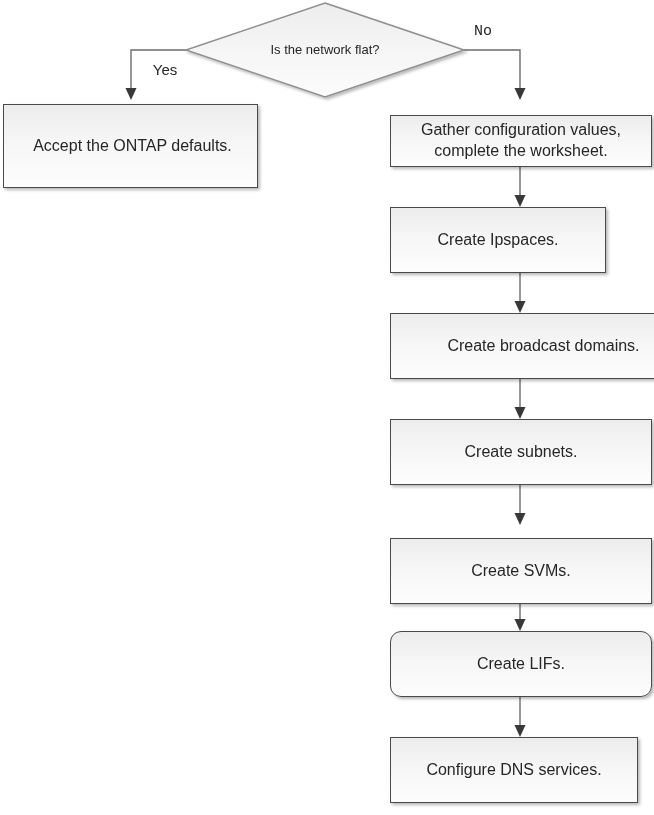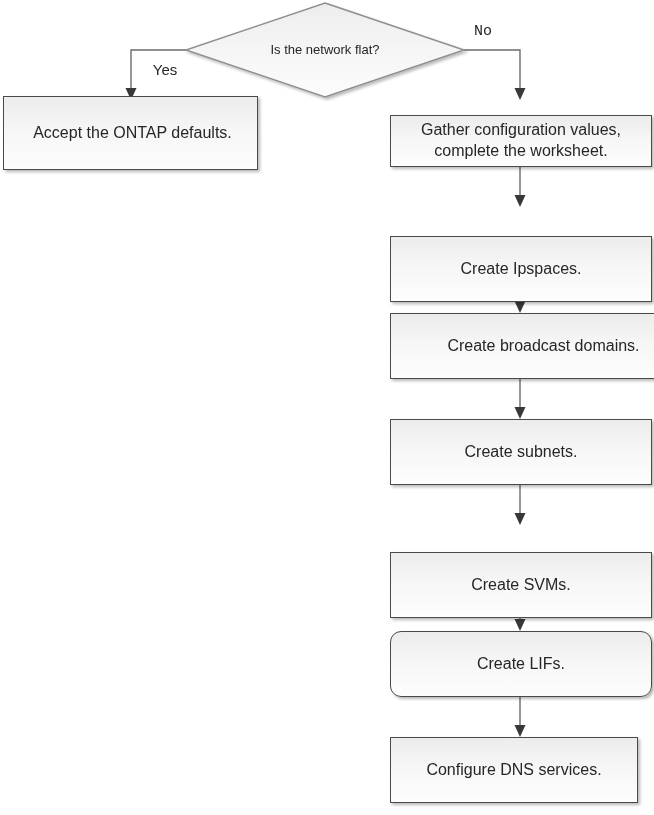--- a/index.html
+++ b/index.html
@@ -131,41 +131,41 @@
 
     <polygon class="diamond-shape" points="325,3 464,50 325,97 186,50" filter="url(#ds)"></polygon>
   </svg>
 
   <div class="decision-label">Is the network flat?</div>
 
   <div class="branch-label yes">Yes</div>
 
   <div class="branch-label no">No</div>
 
-  <div class="box" style="left:3px; top:96px; width:255px; height:74px;padding-left:16px;">
+  <div class="box" style="left:3px; top:104px; width:255px; height:84px;padding-left:16px;">
     <span>Accept the ONTAP defaults.</span>
   </div>
 
   <div class="box" style="left:390px; top:115px; width:262px; height:52px;">
     <span>Gather configuration values, complete the worksheet.</span>
   </div>
 
-  <div class="box" style="left:390px; top:207px; width:262px; height:66px;margin-top:29px;">
+  <div class="box" style="left:390px; top:207px; width:216px; height:66px;">
     <span>Create Ipspaces.</span>
   </div>
 
   <div class="box" style="left:390px; top:313px; width:307px; height:66px;">
     <span>Create broadcast domains.</span>
   </div>
 
   <div class="box" style="left:390px; top:419px; width:262px; height:66px;">
     <span>Create subnets.</span>
   </div>
 
-  <div class="box" style="left:390px; top:552px; width:262px; height:66px;align-items:center;">
+  <div class="box" style="left:390px; top:538px; width:262px; height:66px;align-items:center;">
     <span>Create SVMs.</span>
   </div>
 
   <div class="box" style="left:390px; top:631px; width:262px; height:66px;border-radius:11px;">
     <span>Create LIFs.</span>
   </div>
 
   <div class="box" style="left:390px; top:737px; width:248px; height:66px;">
     <span>Configure DNS services.</span>
   </div>

